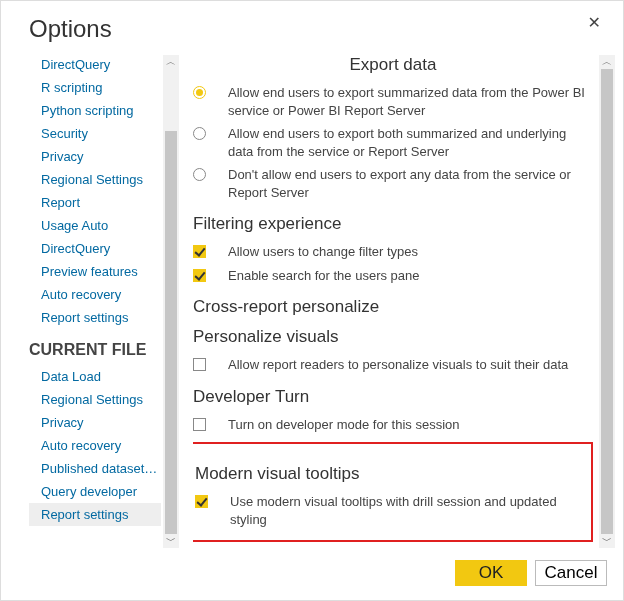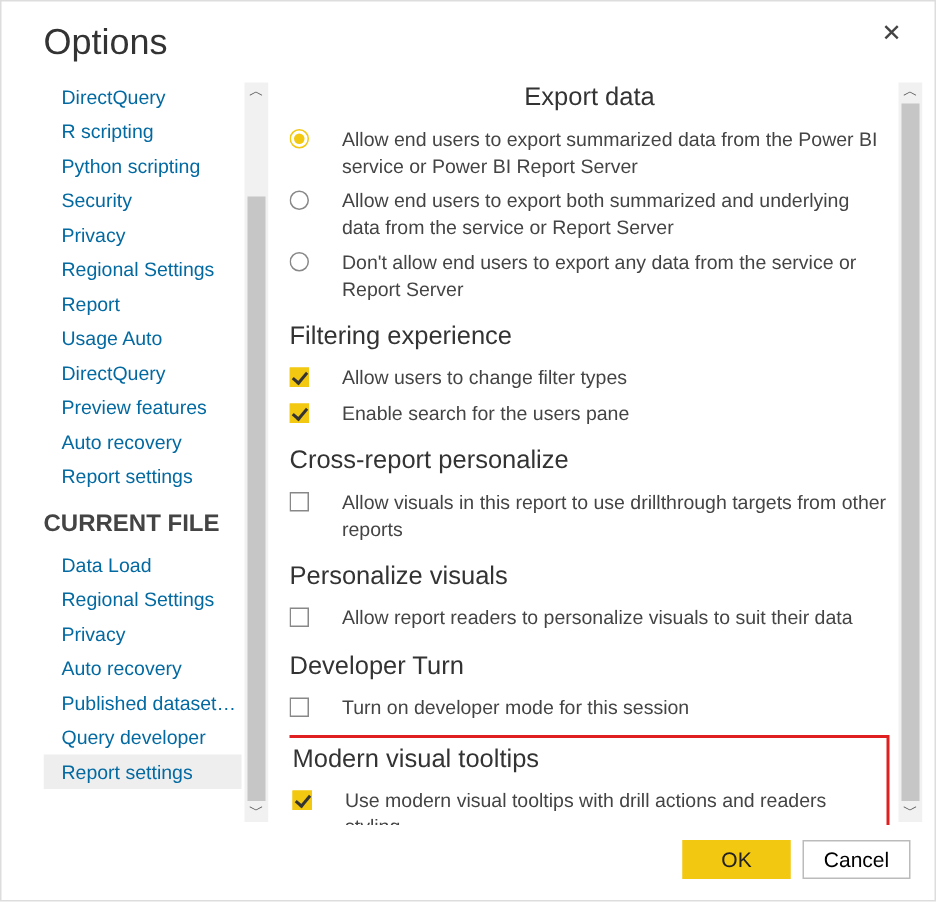--- a/index.html
+++ b/index.html
@@ -200,21 +200,21 @@
   
   .footer {
     display: flex;
     justify-content: flex-end;
     gap: 8px;
     padding: 10px 16px 14px 0;
   }
   .btn {
     min-width: 72px;
     height: 26px;
-    font-size: 14px;
+    font-size: 17px;
     border: 1px solid #bbb;
     background: #fff;
     cursor: pointer;
     display: inline-flex;
     align-items: center;
     justify-content: center;
   }
   .btn.primary {
     background: #f2c811;
     border-color: #f2c811;
@@ -288,42 +288,38 @@
         <div class="opt">
           <div class="check sel"></div>
           <div class="opt-label">Allow users to change filter types</div>
         </div>
         <div class="opt">
           <div class="check sel"></div>
           <div class="opt-label">Enable search for the users pane</div>
         </div>
 
         <div class="section-h">Cross-report personalize</div>
-        <div class="opt">
-          <div class="check"></div>
-          <div class="opt-label">Allow visuals in this report to use drillthrough targets from other reports</div>
-        </div>
 
         <div class="section-h">Personalize visuals</div>
         <div class="opt">
           <div class="check"></div>
           <div class="opt-label">Allow report readers to personalize visuals to suit their data</div>
         </div>
 
         <div class="section-h">Developer Turn</div>
         <div class="opt">
           <div class="check"></div>
           <div class="opt-label">Turn on developer mode for this session</div>
         </div>
 
         <div class="highlight-box">
-          <div class="section-h" style="margin-top:0">Modern visual tooltips</div>
+          <div class="section-h" style="margin-top:16px">Modern visual tooltips</div>
           <div class="opt">
             <div class="check sel"></div>
-            <div class="opt-label">Use modern visual tooltips with drill actions and readers styling</div>
+            <div class="opt-label">Use modern visual tooltips with drill session and updated styling</div>
           </div>
         </div>
 
       </div>
       <div class="main-scroll">
         <div class="arrow">︿</div>
         <div class="track">
           <div class="thumb"></div>
         </div>
         <div class="arrow">﹀</div>

